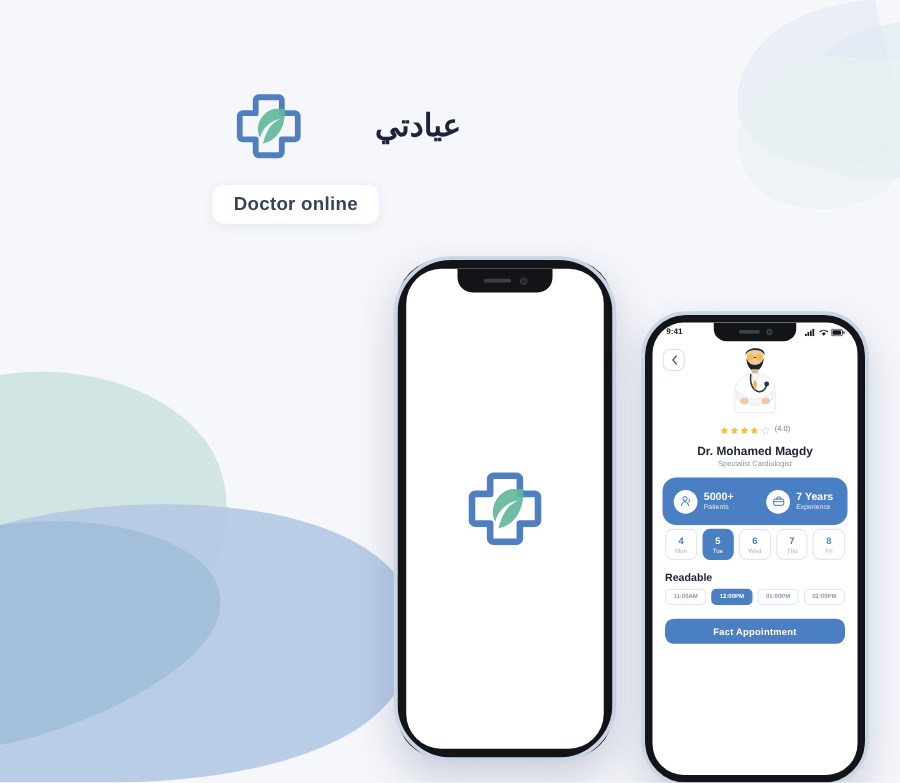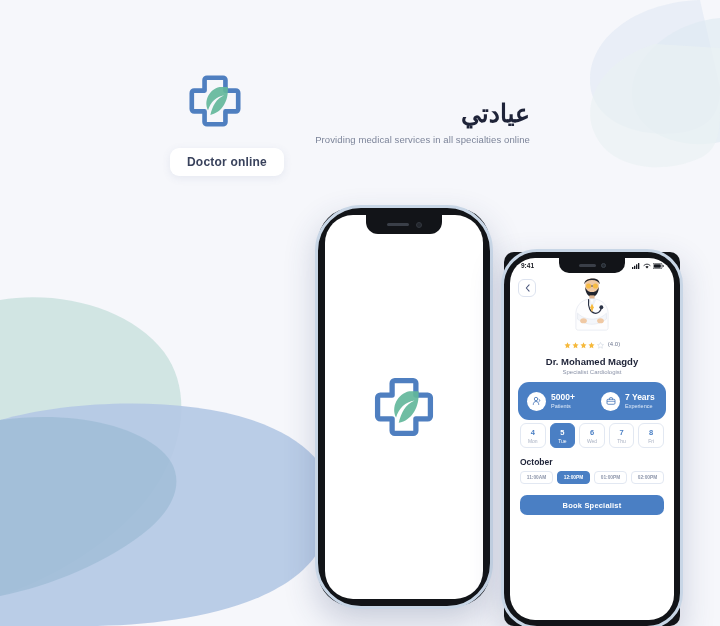--- a/index.html
+++ b/index.html
@@ -20,28 +20,28 @@
     z-index:3;
   }
   .brand-logo {
     position:absolute; left:186px; top:72px; width:58px; height:58px;
   }
   .pill {
     position:absolute; left:170px; top:148px;
     background:#ffffff;
     border-radius:9px;
     padding:7px 17px;
-    font-size:12px;
+    font-size:15px;
     font-weight:bold;
     color:#39425c;
     letter-spacing:.2px;
     box-shadow:0 2px 9px rgba(80,100,150,.10);
   }
   .title-block {
-    position:absolute; left:300px; top:98px; width:230px; text-align:right;
+    position:absolute; left:300px; top:86px; width:230px; text-align:left;
   }
   .title-ar {
     font-size:25px; font-weight:bold; color:#1e2338;
     direction:rtl; line-height:1.25; letter-spacing:.5px;
   }
   .tagline {
     margin-top:5px; font-size:9.5px; color:#7c8499; letter-spacing:.1px;
   }
 
   
@@ -75,22 +75,22 @@
     width:76px; height:19px; border-radius:0 0 12px 12px;
     display:flex; align-items:center; justify-content:center; gap:7px;
   }
   .spk { width:22px; height:3.2px; border-radius:2px; background:#3a3f48; }
   .cam { width:6px; height:6px; border-radius:50%;
          background:#23272e; border:1px solid #33383f; }
   .splash-logo { width:66px; height:66px; }
 
   
   #phone-right {
-    left:504px; top:252px; width:176px; height:374px;
-    border-radius:10px; padding:6px;
+    left:516px; top:252px; width:176px; height:374px;
+    border-radius:30px; padding:6px;
   }
   #phone-right .bezel-ring { border-radius:36px; }
   #phone-right .screen { inset:6px; border-radius:25px; background:#fff; }
   #phone-right .notch {
     width:66px; height:15px; border-radius:0 0 10px 10px;
     display:flex; align-items:center; justify-content:center; gap:5px;
   }
   .spk-s { width:17px; height:2.4px; border-radius:2px; background:#3a3f48; }
   .cam-s { width:5px; height:5px; border-radius:50%;
            background:#252a31; border:.8px solid #3b424b; }
@@ -210,21 +210,20 @@
              L36 90 A4 4 0 0 1 32 86 L32 68 L14 68 A4 4 0 0 1 10 64
              L10 36 A4 4 0 0 1 14 32 L32 32 L32 14 A4 4 0 0 1 36 10 Z" fill="none" stroke="#4f7fc0" stroke-width="8" stroke-linejoin="round"></path>
     <path d="M72 26 C74 50 62 70 42 74 C46 58 52 46 66 40
              C52 42 42 52 38 66 C30 50 40 30 58 26 Z" fill="#63b79b" opacity="0.92"></path>
   </svg>
 
   <div class="pill">Doctor online</div>
 
   <div class="title-block">
     <div class="title-ar">عيادتي</div>
-    <div class="tagline">Providing medical services in all specialties online</div>
   </div>
 </div>
 
 <div class="phone" id="phone-left">
   <div class="bezel-ring"></div>
   <div class="screen">
     <div class="notch">
       <div class="spk"></div>
       <div class="cam"></div>
     </div>
@@ -393,26 +392,26 @@
             <span class="d-name">Thu</span>
           </div>
           <div class="day">
             <span class="d-num">8</span>
             <span class="d-name">Fri</span>
           </div>
         </div>
       </div>
 
       <div class="section">
-        <div class="sec-title">October</div>
+        <div class="sec-title">Readable</div>
         <div class="slots">
           <div class="slot">11:00AM</div>
           <div class="slot active">12:00PM</div>
           <div class="slot">01:00PM</div>
           <div class="slot">02:00PM</div>
         </div>
       </div>
 
-      <div class="book-btn">Book Specialist</div>
+      <div class="book-btn">Fact Appointment</div>
 
     </div>
   </div>
 </div>
 
 </body></html>

